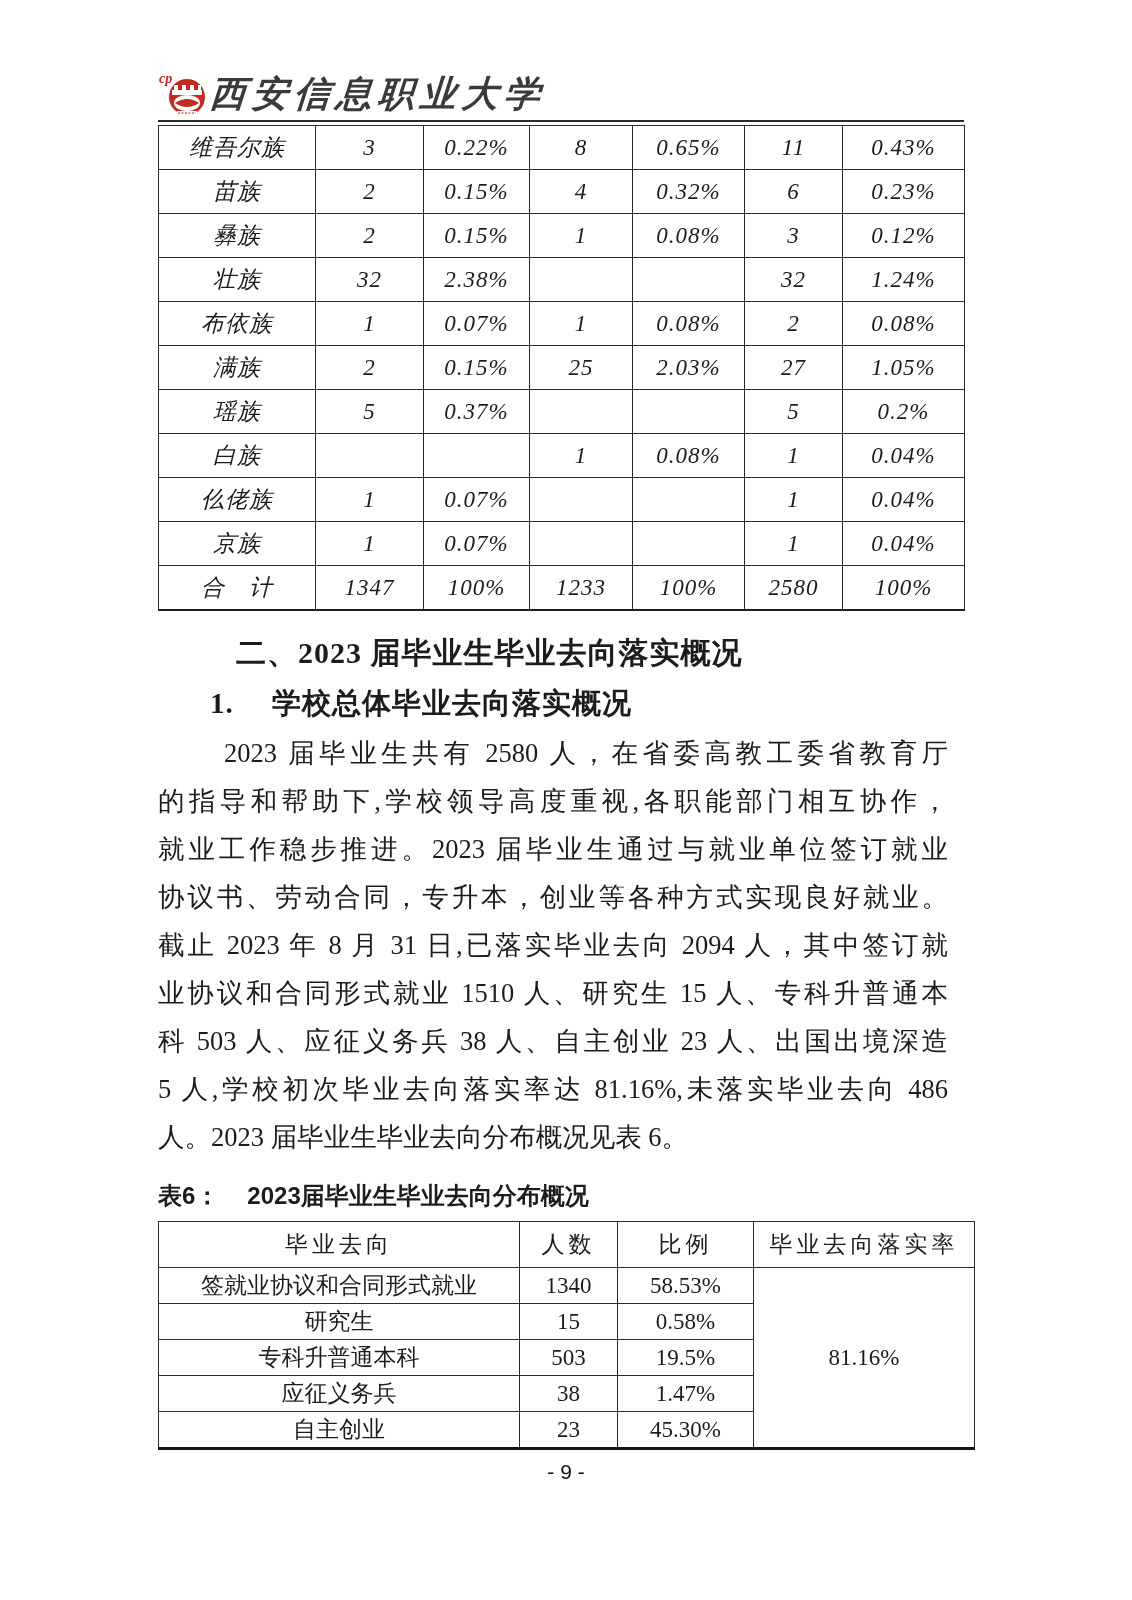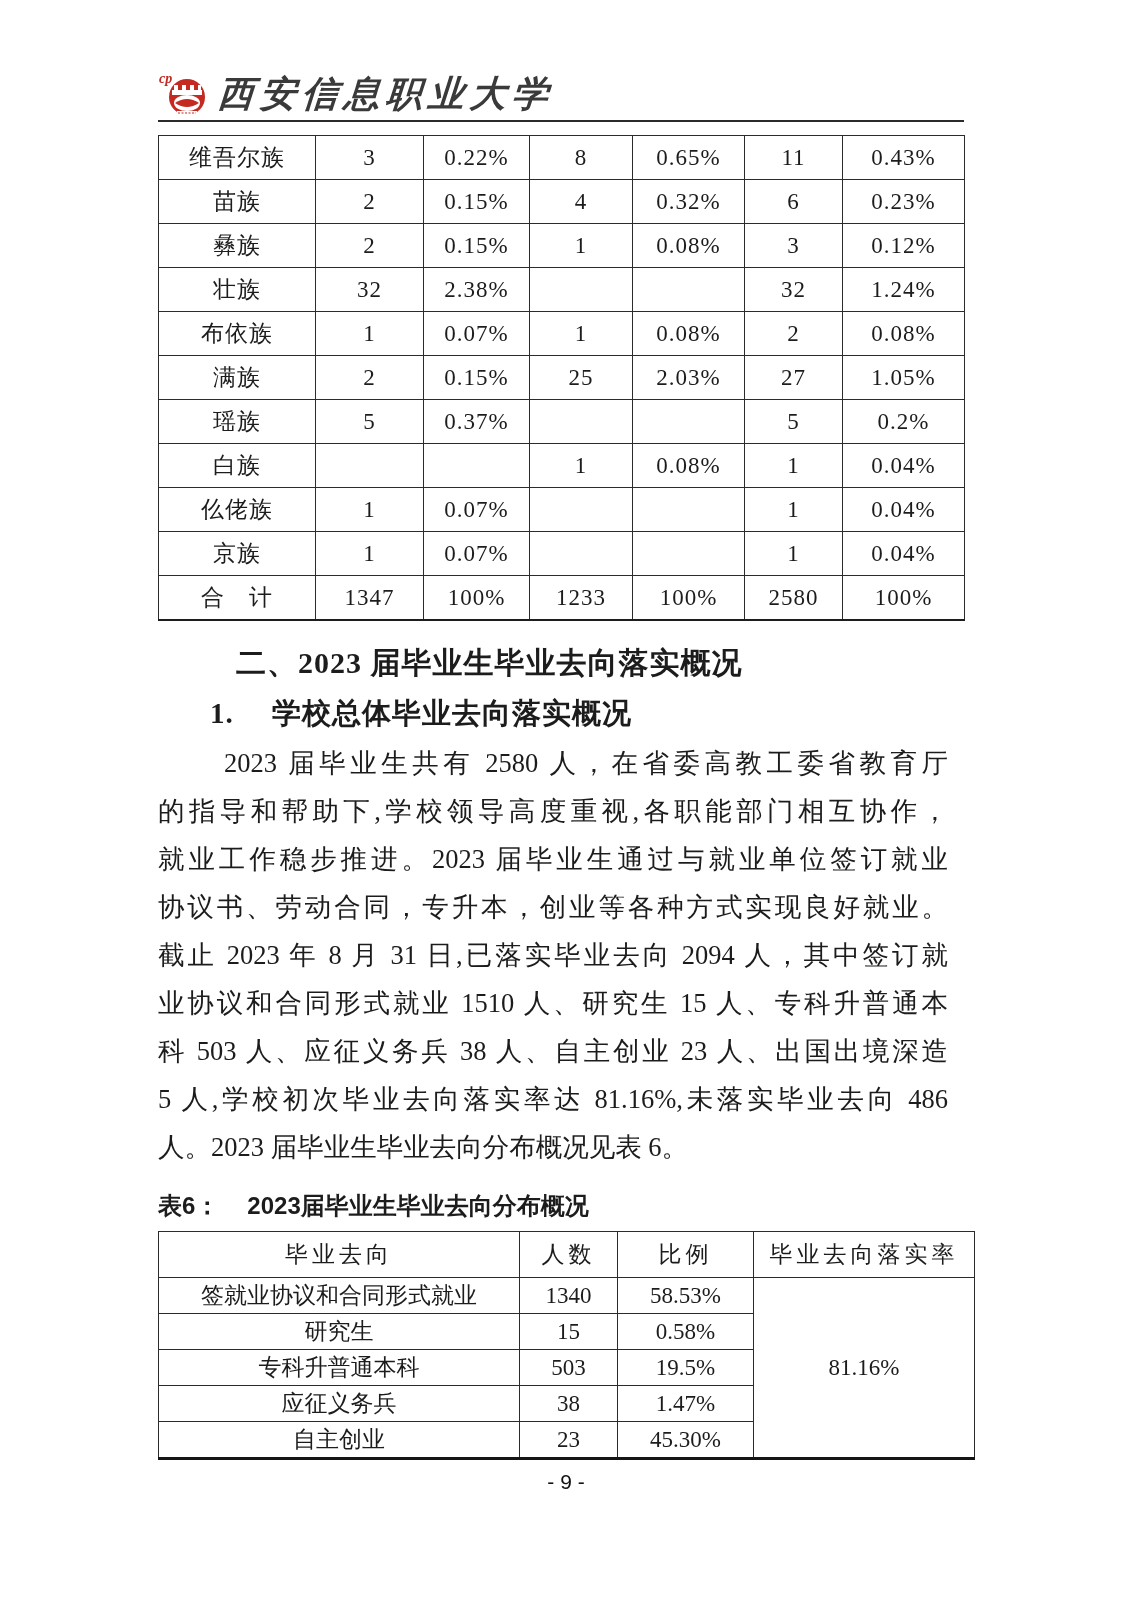--- a/index.html
+++ b/index.html
@@ -6,33 +6,33 @@
   .page{
     position:relative;
     width:1132px;height:1600px;
     background:#ffffff;
     font-family:"Liberation Serif","DejaVu Serif",serif;
     color:#1c1c1c;
     overflow:hidden;
   }
   
   .hdr{margin:70px 0 0 158px;width:806px;}
-  .logo-row{display:flex;align-items:center;gap:8px;height:48px;}
+  .logo-row{display:flex;align-items:center;height:48px;}
   .uni-name{
     font-size:36px;font-weight:bold;font-style:italic;
     letter-spacing:6px;color:#3a3a3a;
     font-family:"DejaVu Serif","Liberation Serif",serif;
     transform:skewX(-4deg);
     white-space:nowrap;
   }
   .hdr-rule{margin-top:2px;height:2px;background:#2b2b2b;width:806px;}
   
   table{border-collapse:collapse;table-layout:fixed;}
   td,th{border:1px solid #2b2b2b;text-align:center;vertical-align:middle;padding:0;overflow:hidden;}
-  .ethnic-table{margin:13px 0 0 158px;width:806px;font-size:23px;border-bottom:2px solid #1d1d1d;}
+  .ethnic-table{margin:3px 0 0 158px;width:806px;font-size:23px;border-bottom:2px solid #1d1d1d;font-style:italic;}
   .ethnic-table td{height:43px;letter-spacing:1px;}
   
   .h-major{
     margin:24px 0 0 236px;font-size:30px;font-weight:bold;
     line-height:36px;letter-spacing:1px;
   }
   .h-minor{
     margin:14px 0 0 210px;font-size:29px;font-weight:bold;
     line-height:36px;letter-spacing:1px;
   }

